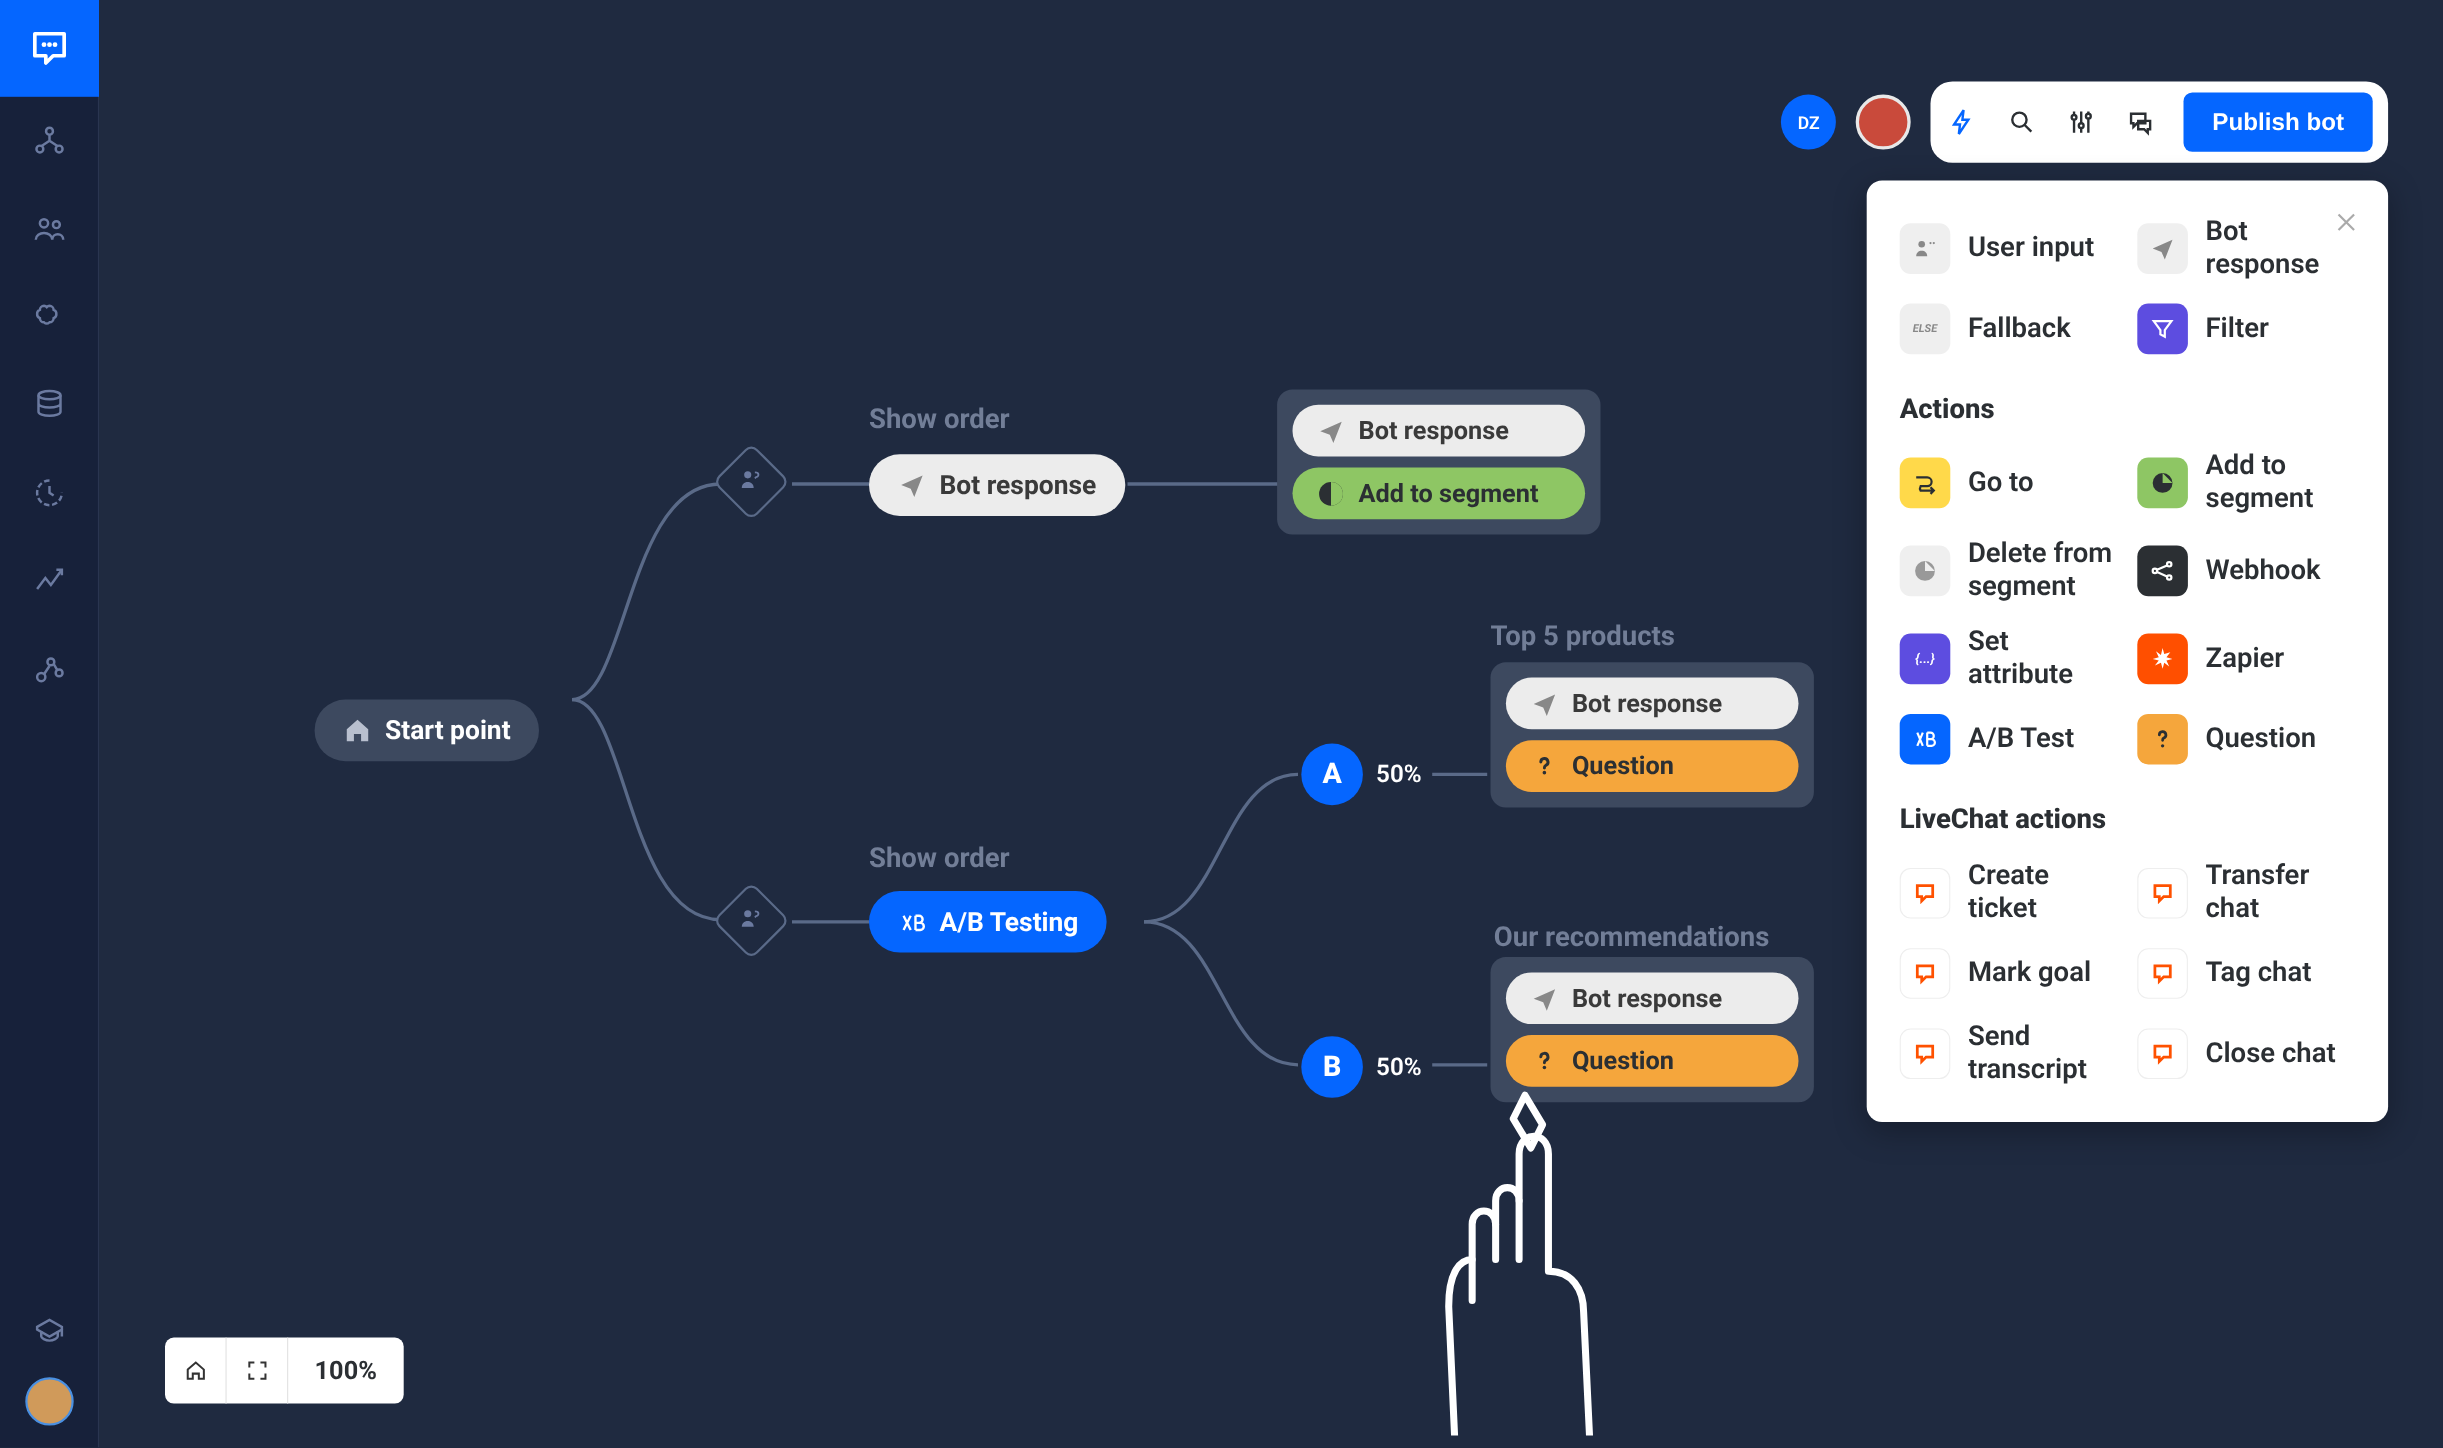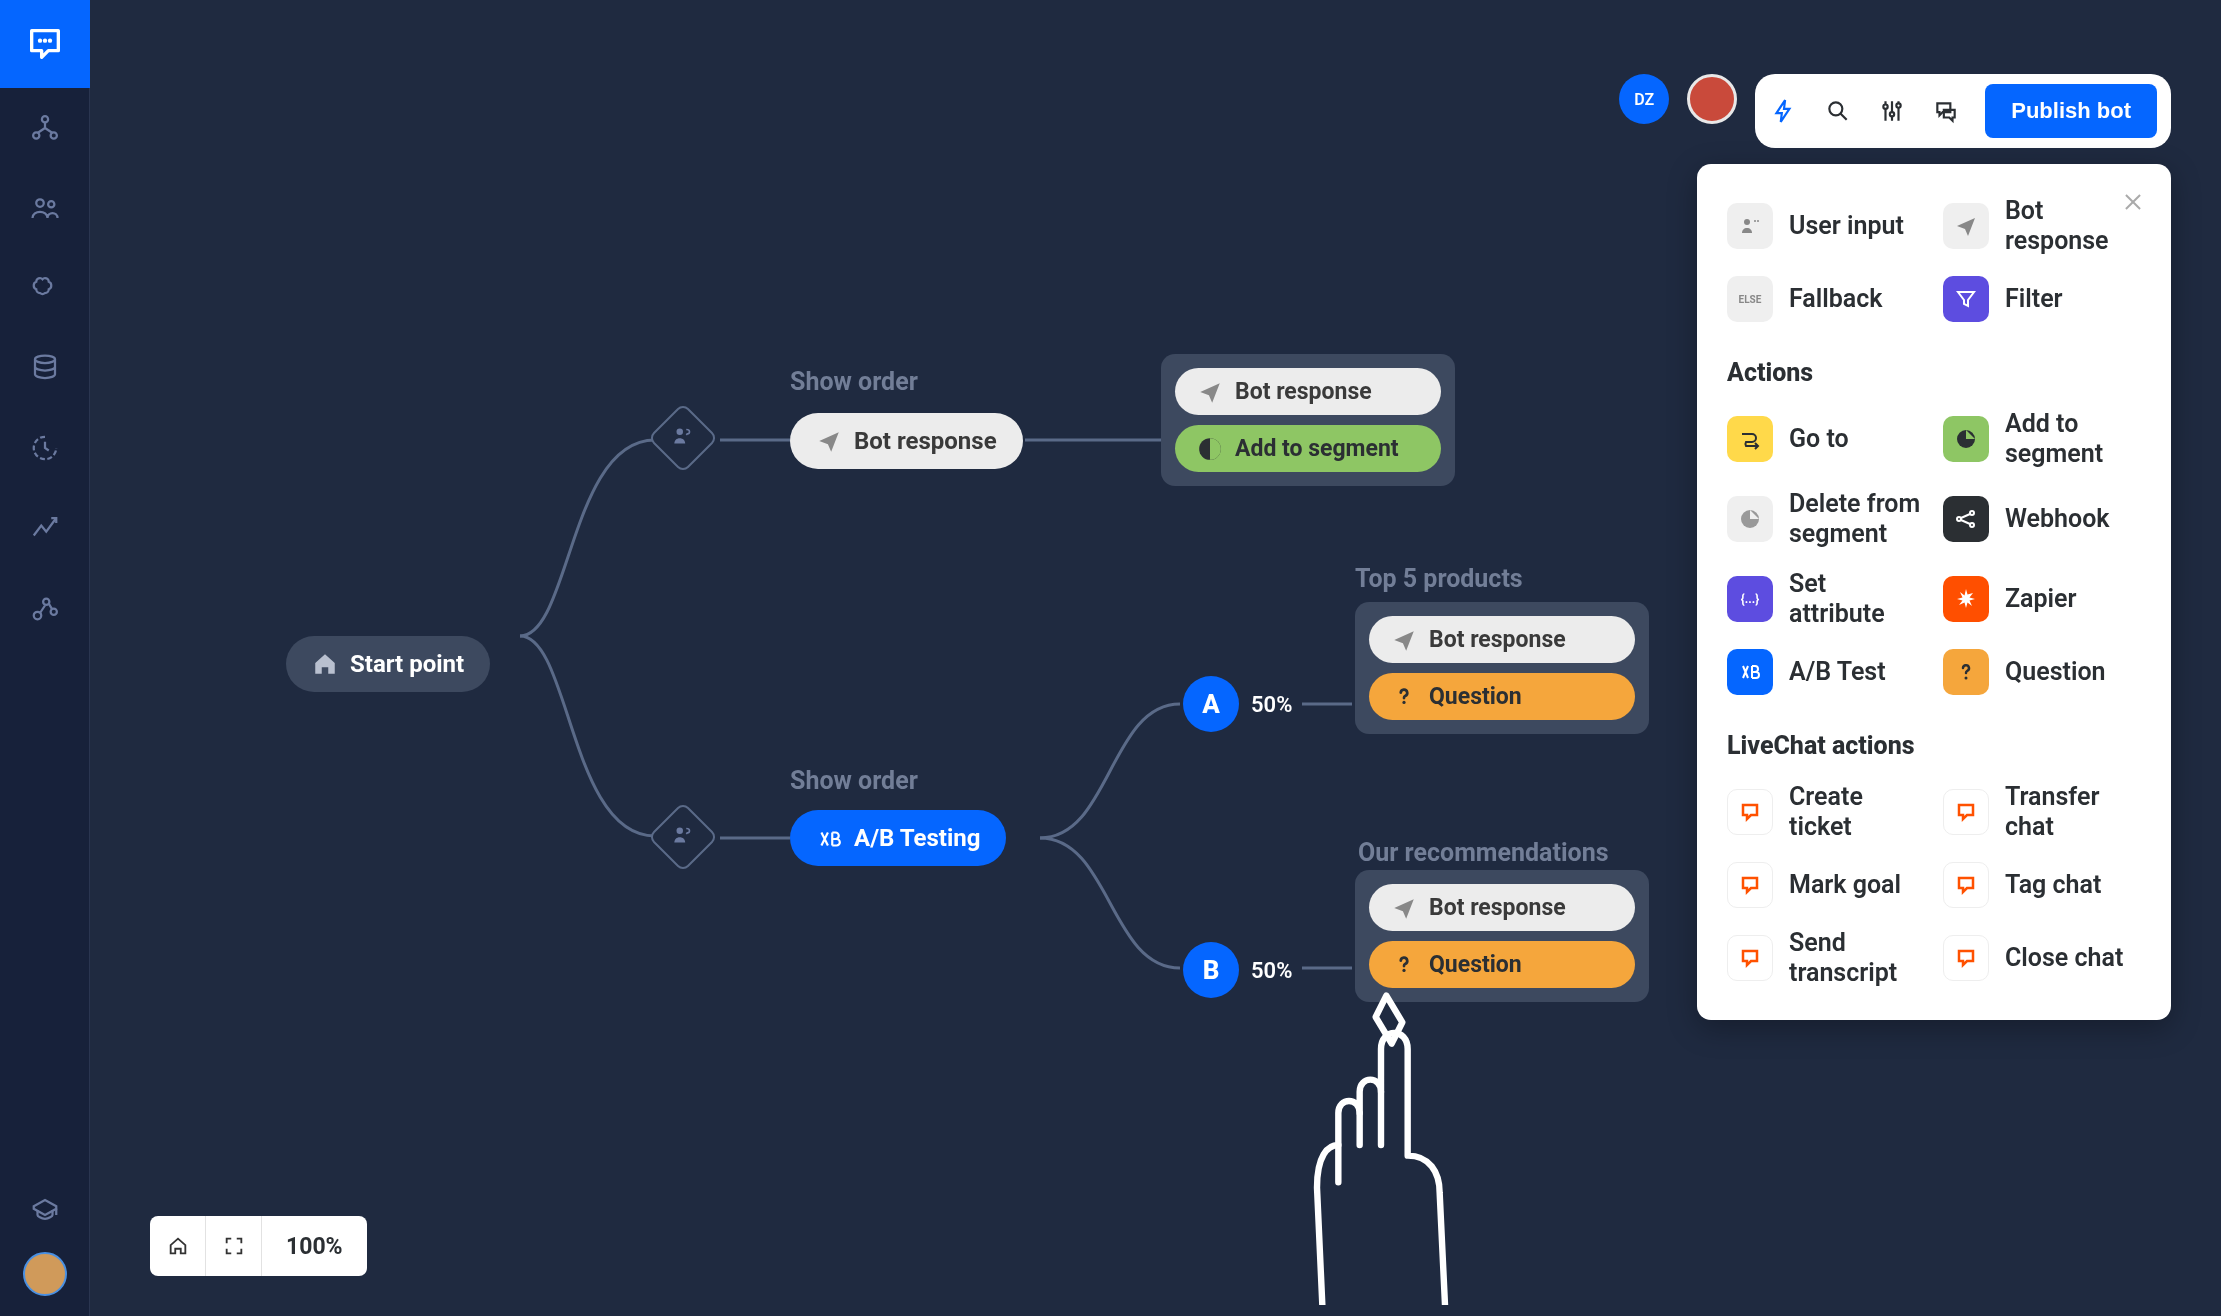--- a/index.html
+++ b/index.html
@@ -47,21 +47,21 @@
   .sidebar .avatar-small {
     width: 44px; height: 44px; border-radius: 50%;
     background: #d09a5a;
     border: 2px solid #4a90e2;
   }
 
   
   .topbar {
     position: absolute;
     right: 50px; top: 74px;
-    display: flex; align-items: flex-start; gap: 18px;
+    display: flex; align-items: center; gap: 18px;
   }
   .badge-circle {
     width: 50px; height: 50px; border-radius: 50%;
     display: flex; align-items: center; justify-content: center;
     font-size: 16px; font-weight: 600;
   }
   .badge-blue { background: #0566ff; color: #fff; }
   .badge-avatar { background: #c94a3b; border: 3px solid #e8e8e8; }
   .tool-group {
     display: flex; align-items: center;
@@ -196,20 +196,21 @@
     gap: 20px 18px; margin-bottom: 36px;
   }
   .panel .item {
     display: flex; align-items: center; gap: 16px;
     cursor: pointer;
   }
   .panel .item .sq {
     width: 46px; height: 46px; border-radius: 10px;
     display: flex; align-items: center; justify-content: center;
     flex-shrink: 0;
+    font-style: italic;
   }
   .panel .item .sq svg { width: 24px; height: 24px; }
   .panel .item .lbl { font-size: 25px; font-weight: 600; line-height: 1.2; }
 
   
   .zoom {
     position: absolute;
     left: 150px; bottom: 40px;
     background: #fff; color: #2b2f33;
     border-radius: 8px;

